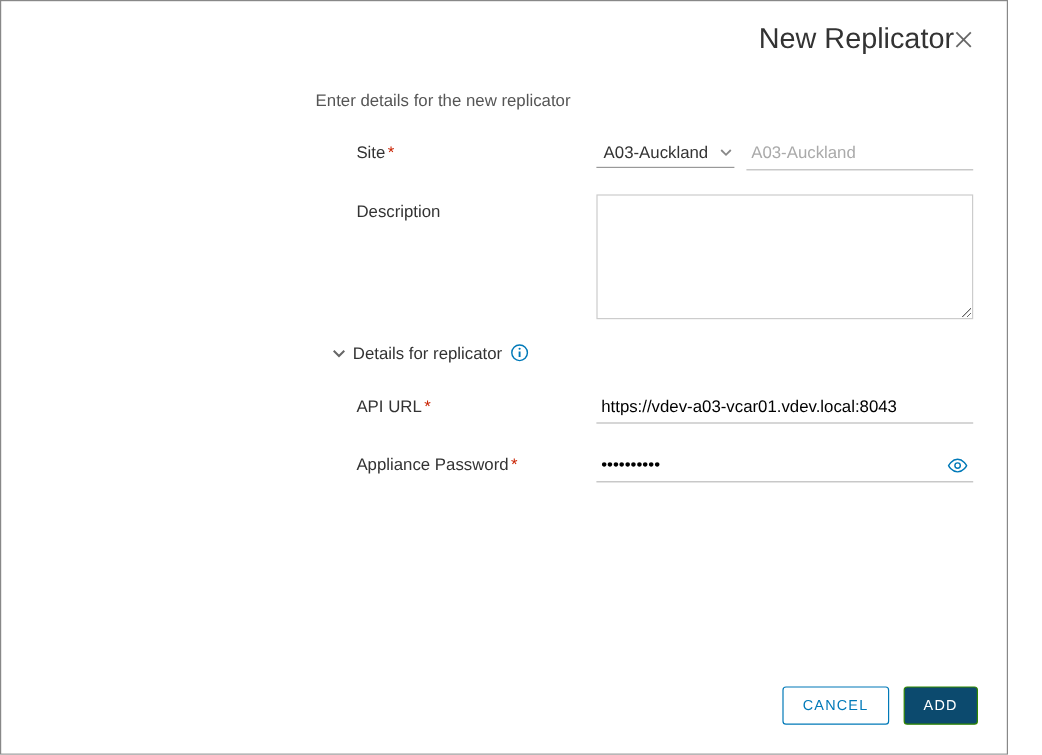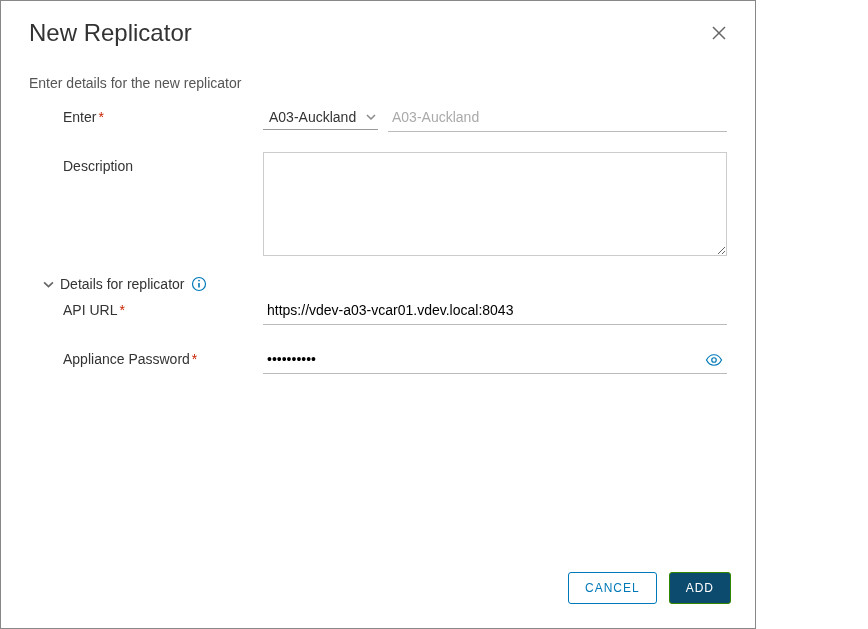--- a/index.html
+++ b/index.html
@@ -3,26 +3,27 @@
 <meta charset="utf-8">
 <style>
   * { box-sizing: border-box; }
   html, body {
     margin: 0; padding: 0;
     font-family: -apple-system, BlinkMacSystemFont, "Segoe UI", "Helvetica Neue", Arial, sans-serif;
     background: #fff;
     color: #333;
   }
   .dialog {
-    width: 756px;
+    width: 840px;
     height: 629px;
     border: 1px solid #888;
     position: relative;
     display: flex;
     flex-direction: column;
+    align-items: flex-end;
   }
   .header {
     display: flex;
     justify-content: space-between;
     align-items: center;
     padding: 18px 28px 4px 28px;
   }
   .title {
     font-size: 24px;
     font-weight: 400;
@@ -36,21 +37,21 @@
   }
   .body {
     padding: 10px 28px 0 28px;
     flex: 1;
     overflow: auto;
   }
   .subtitle {
     font-size: 14px;
     color: #555;
     margin-top: 14px;
-    margin-bottom: 12px;
+    margin-bottom: 22px;
   }
   .form-row {
     display: flex;
     margin-bottom: 20px;
     align-items: flex-start;
   }
   .form-row.indent {
     padding-left: 34px;
   }
   .form-label {
@@ -122,21 +123,21 @@
     padding: 6px;
     resize: both;
     outline: none;
   }
   .section-header {
     display: flex;
     align-items: center;
     gap: 6px;
     font-size: 14px;
     color: #333;
-    margin-bottom: 4px;
+    margin-bottom: 22px;
     padding-left: 14px;
     cursor: pointer;
   }
   .section-header .chev {
     color: #666;
     display: flex;
   }
   .info-icon {
     color: #0079b8;
     display: inline-flex;
@@ -181,21 +182,21 @@
         <line x1="14" y1="2" x2="2" y2="14"></line>
       </svg>
     </div>
   </div>
 
   <div class="body">
     <div class="subtitle">Enter details for the new replicator</div>
 
     <div class="form-row indent">
       <div class="form-label">
-        <span>Enter</span><span class="required">*</span>
+        <span>Site</span><span class="required">*</span>
       </div>
       <div class="form-control-area">
         <div class="select-wrap">
           <span>A03-Auckland</span>
           <span class="chevron">
             <svg width="10" height="10" viewBox="0 0 10 10" fill="none" stroke="currentColor" stroke-width="1.5">
                 <polyline points="1,3 5,7 9,3"></polyline>
               </svg>
           </span>
         </div>

